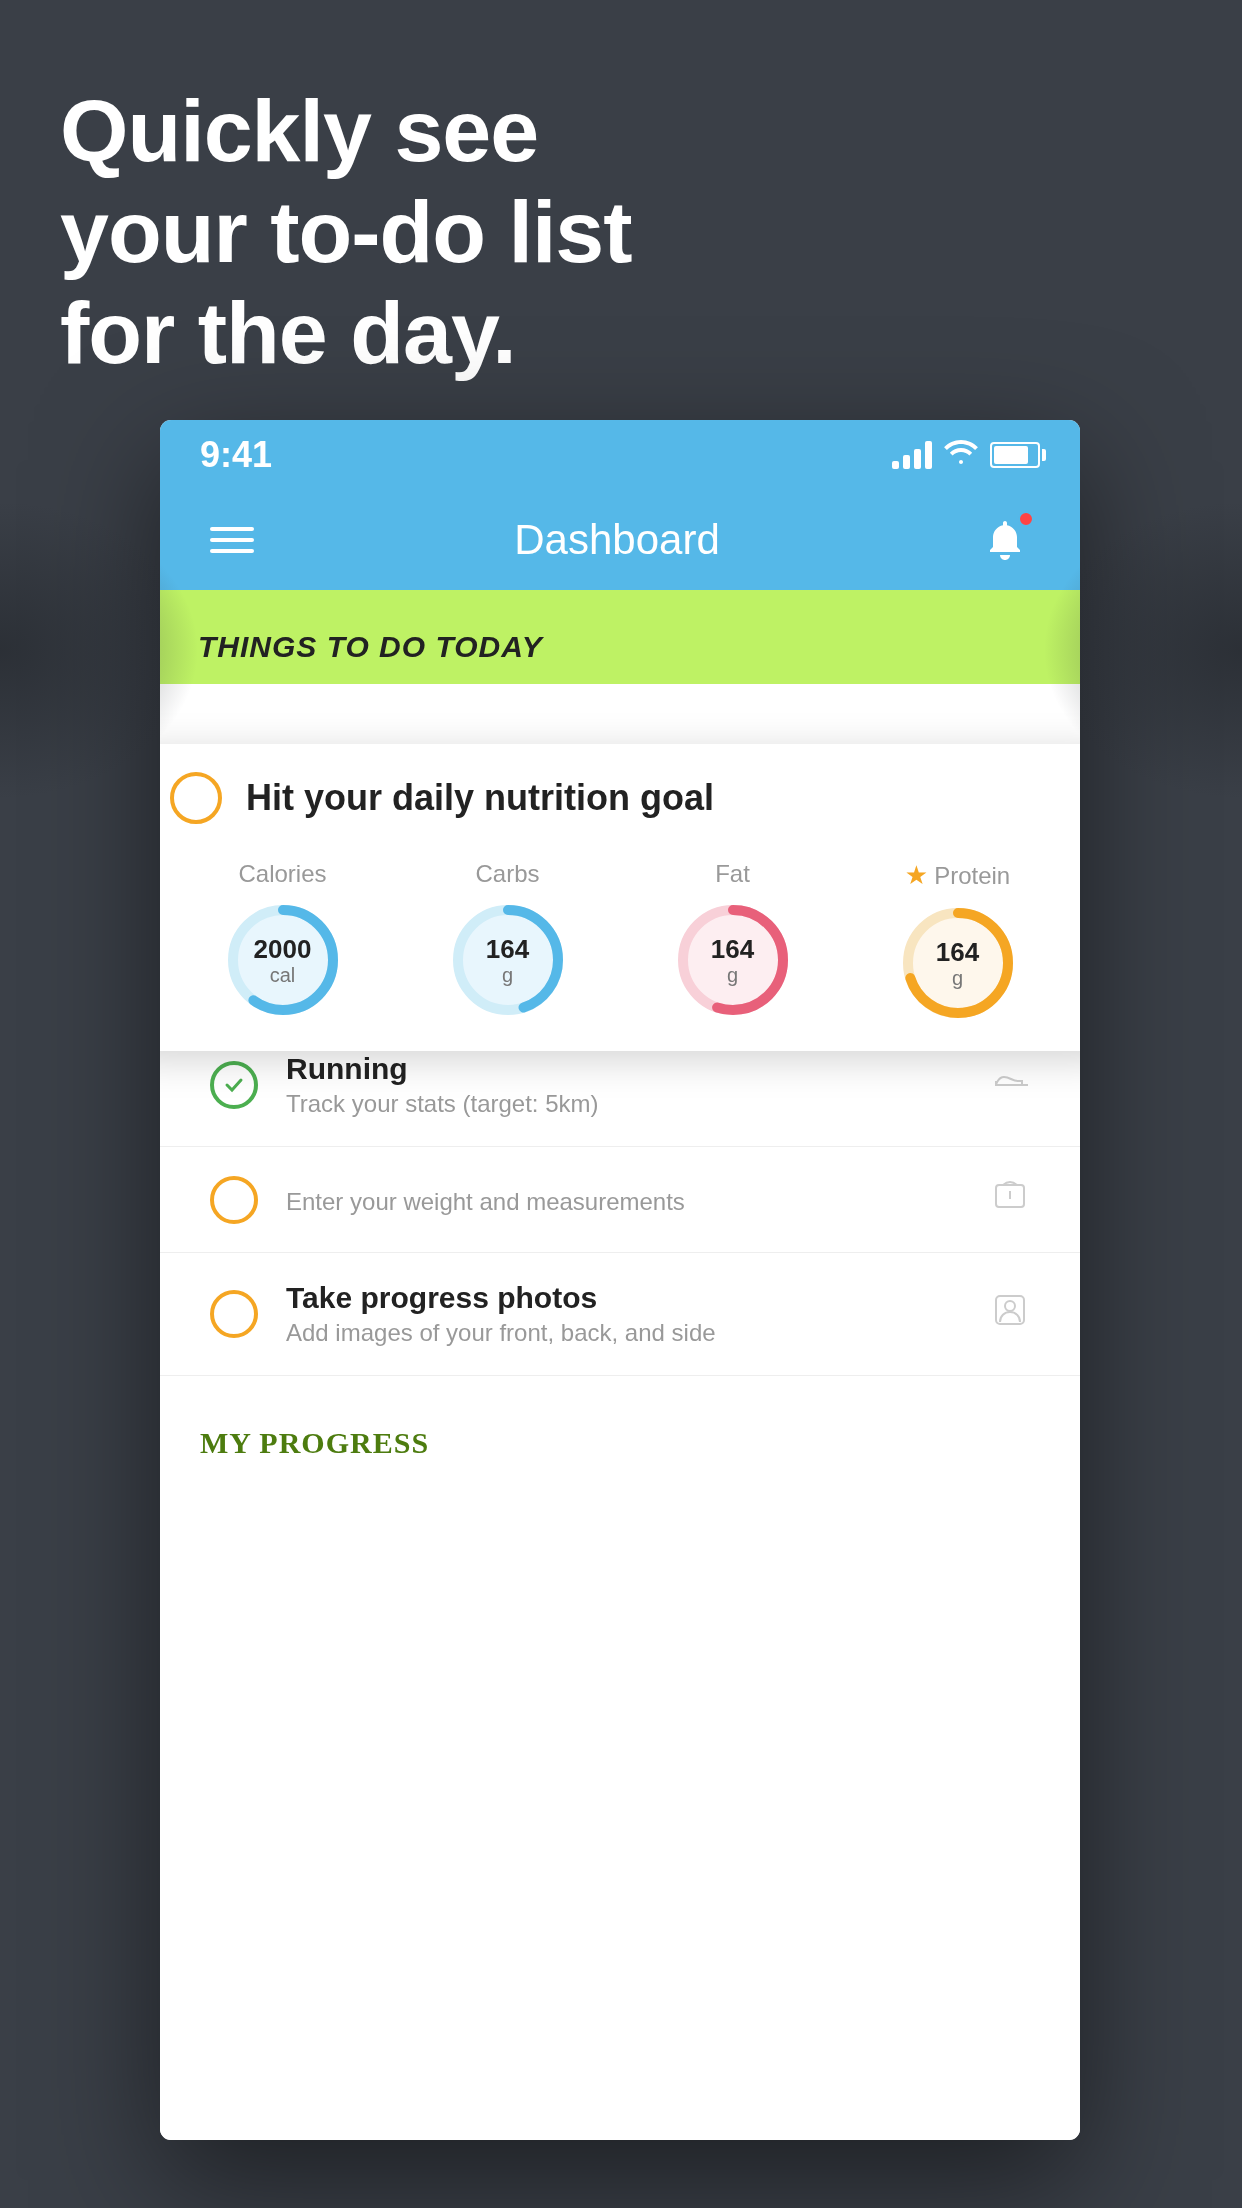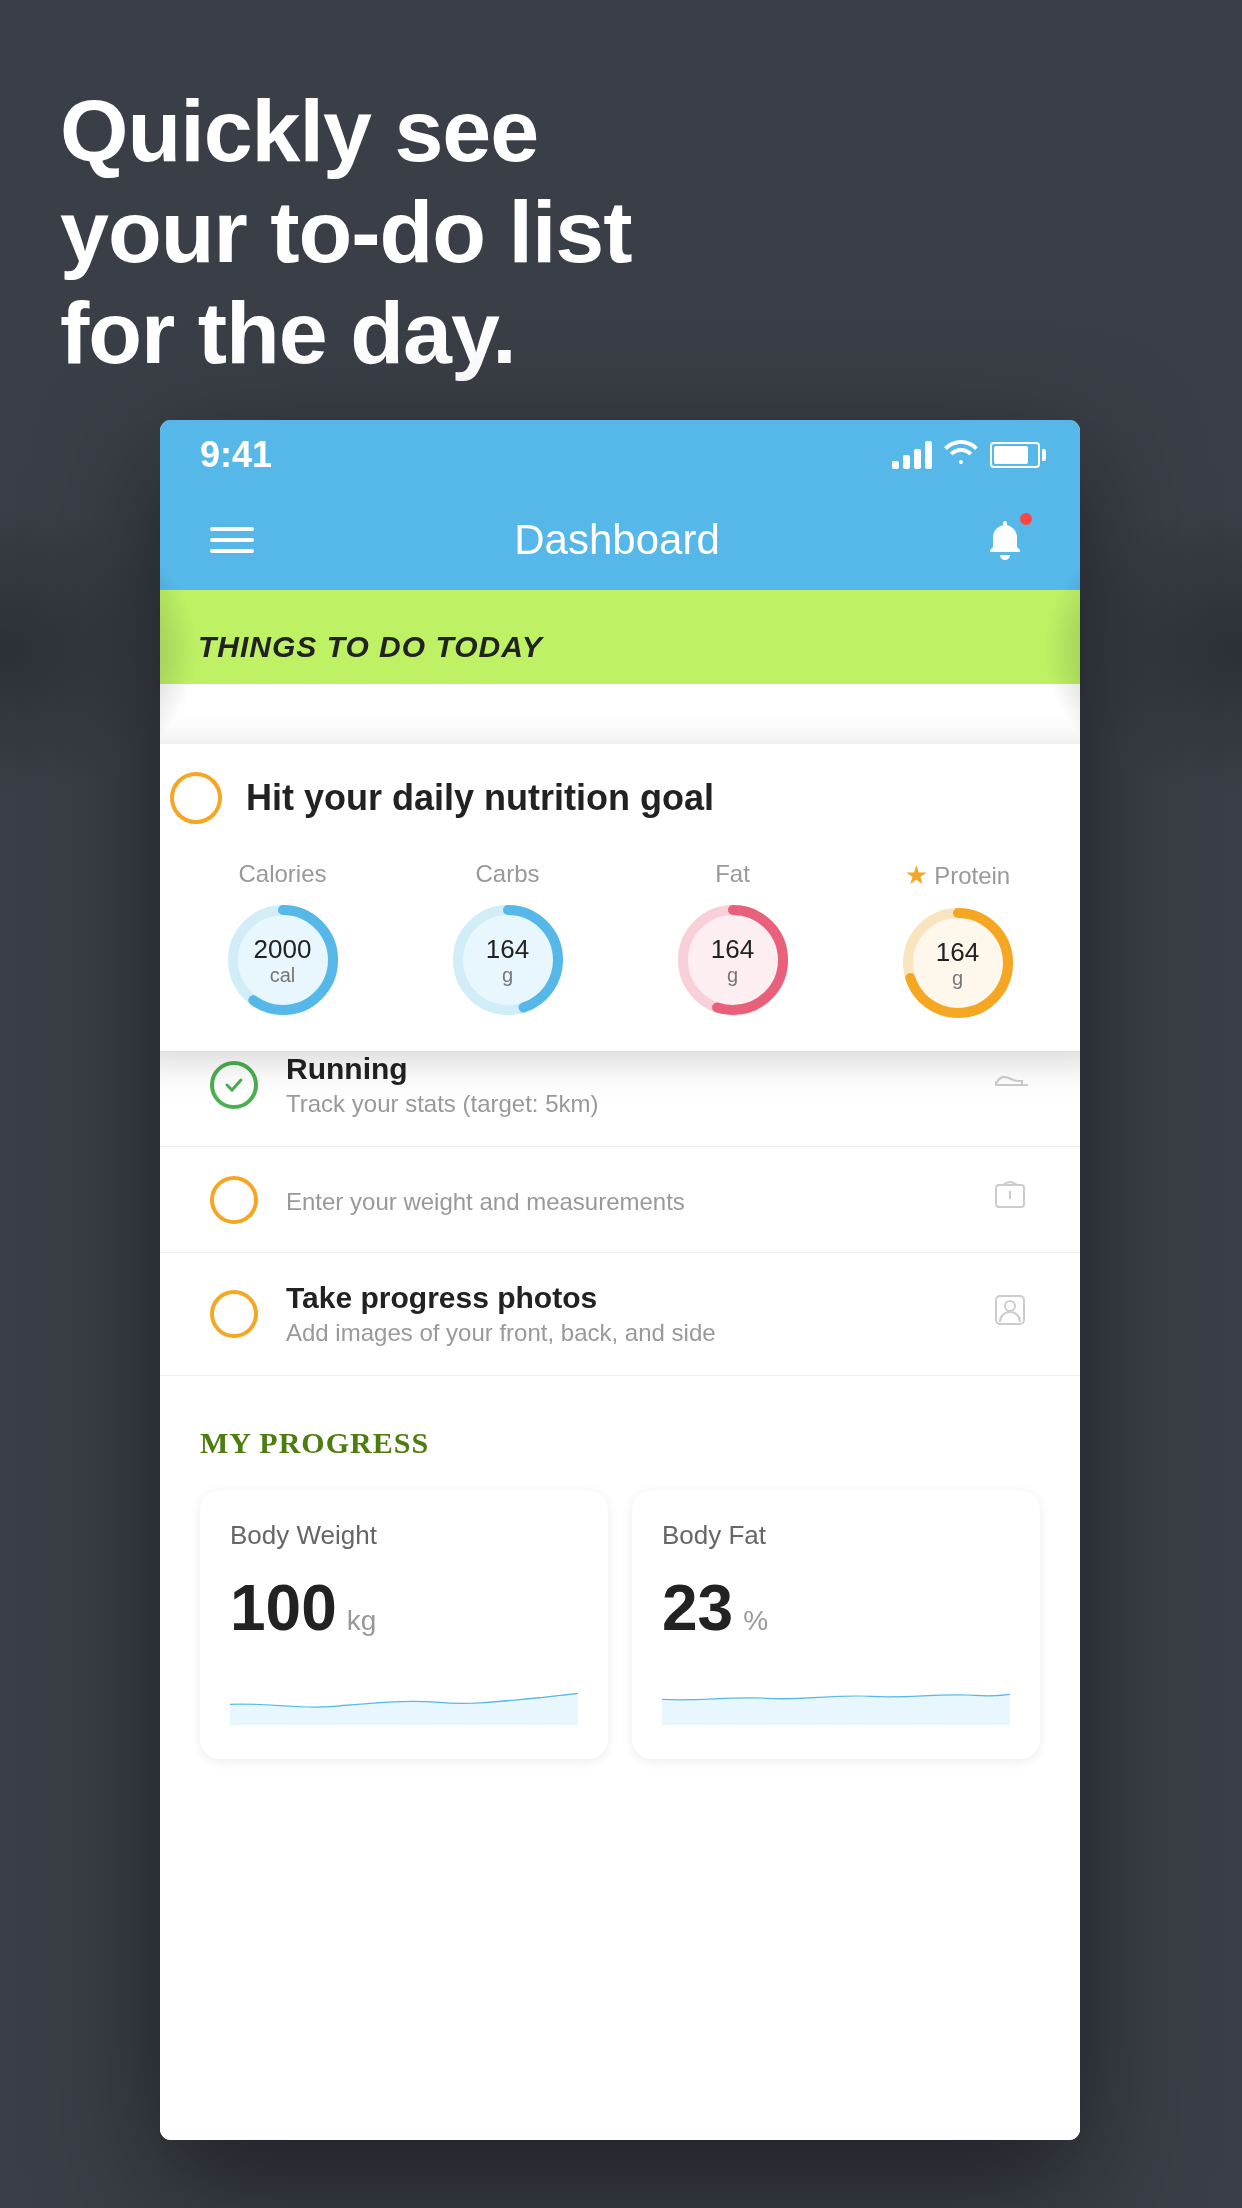--- a/index.html
+++ b/index.html
@@ -232,21 +232,21 @@
     .ring-text {
       position: absolute;
       top: 50%;
       left: 50%;
       transform: translate(-50%, -50%);
       text-align: center;
       line-height: 1.1;
     }
     .ring-value {
       font-size: 26px;
-      font-weight: 400;
+      font-weight: 700;
       color: #222;
     }
     .ring-unit {
       font-size: 20px;
       color: #777;
     }
 
     
     .todo-list {
       margin-top: 340px;
@@ -541,46 +541,19 @@
             <circle cx="20" cy="16" r="5" stroke="#ccc" stroke-width="2" fill="none"></circle>
             <path d="M10 32c0-6 4.5-10 10-10s10 4 10 10" stroke="#ccc" stroke-width="2" fill="none"></path>
           </svg>
         </div>
       </div>
 
     </div>
 
     <div class="progress-section">
       <div class="progress-header">MY PROGRESS</div>
-      <div class="progress-cards">
-
-        <div class="progress-card">
-          <div class="progress-card-title">Body Weight</div>
-          <div class="progress-value-row">
-            <span class="progress-value">100</span>
-            <span class="progress-unit">kg</span>
-          </div>
-          <svg class="mini-chart" viewBox="0 0 200 60" preserveAspectRatio="none">
-            <path d="M0 40 C20 38, 40 45, 60 42 C80 39, 100 35, 120 38 C140 41, 160 36, 180 33 C190 31, 195 30, 200 29" fill="none" stroke="#55b8e8" stroke-width="2.5"></path>
-            <path d="M0 40 C20 38, 40 45, 60 42 C80 39, 100 35, 120 38 C140 41, 160 36, 180 33 C190 31, 195 30, 200 29 L200 60 L0 60 Z" fill="#e8f6fd"></path>
-          </svg>
-        </div>
-
-        <div class="progress-card">
-          <div class="progress-card-title">Body Fat</div>
-          <div class="progress-value-row">
-            <span class="progress-value">23</span>
-            <span class="progress-unit">%</span>
-          </div>
-          <svg class="mini-chart" viewBox="0 0 200 60" preserveAspectRatio="none">
-            <path d="M0 35 C20 37, 40 32, 60 34 C80 36, 100 30, 120 32 C140 34, 160 29, 180 31 C190 32, 195 31, 200 30" fill="none" stroke="#55b8e8" stroke-width="2.5"></path>
-            <path d="M0 35 C20 37, 40 32, 60 34 C80 36, 100 30, 120 32 C140 34, 160 29, 180 31 C190 32, 195 31, 200 30 L200 60 L0 60 Z" fill="#e8f6fd"></path>
-          </svg>
-        </div>
-
-      </div>
     </div>
 
   </div>
 </div>
 
 <div class="phone-shadow-left"></div>
 <div class="phone-shadow-right"></div>
 
 </body></html>

